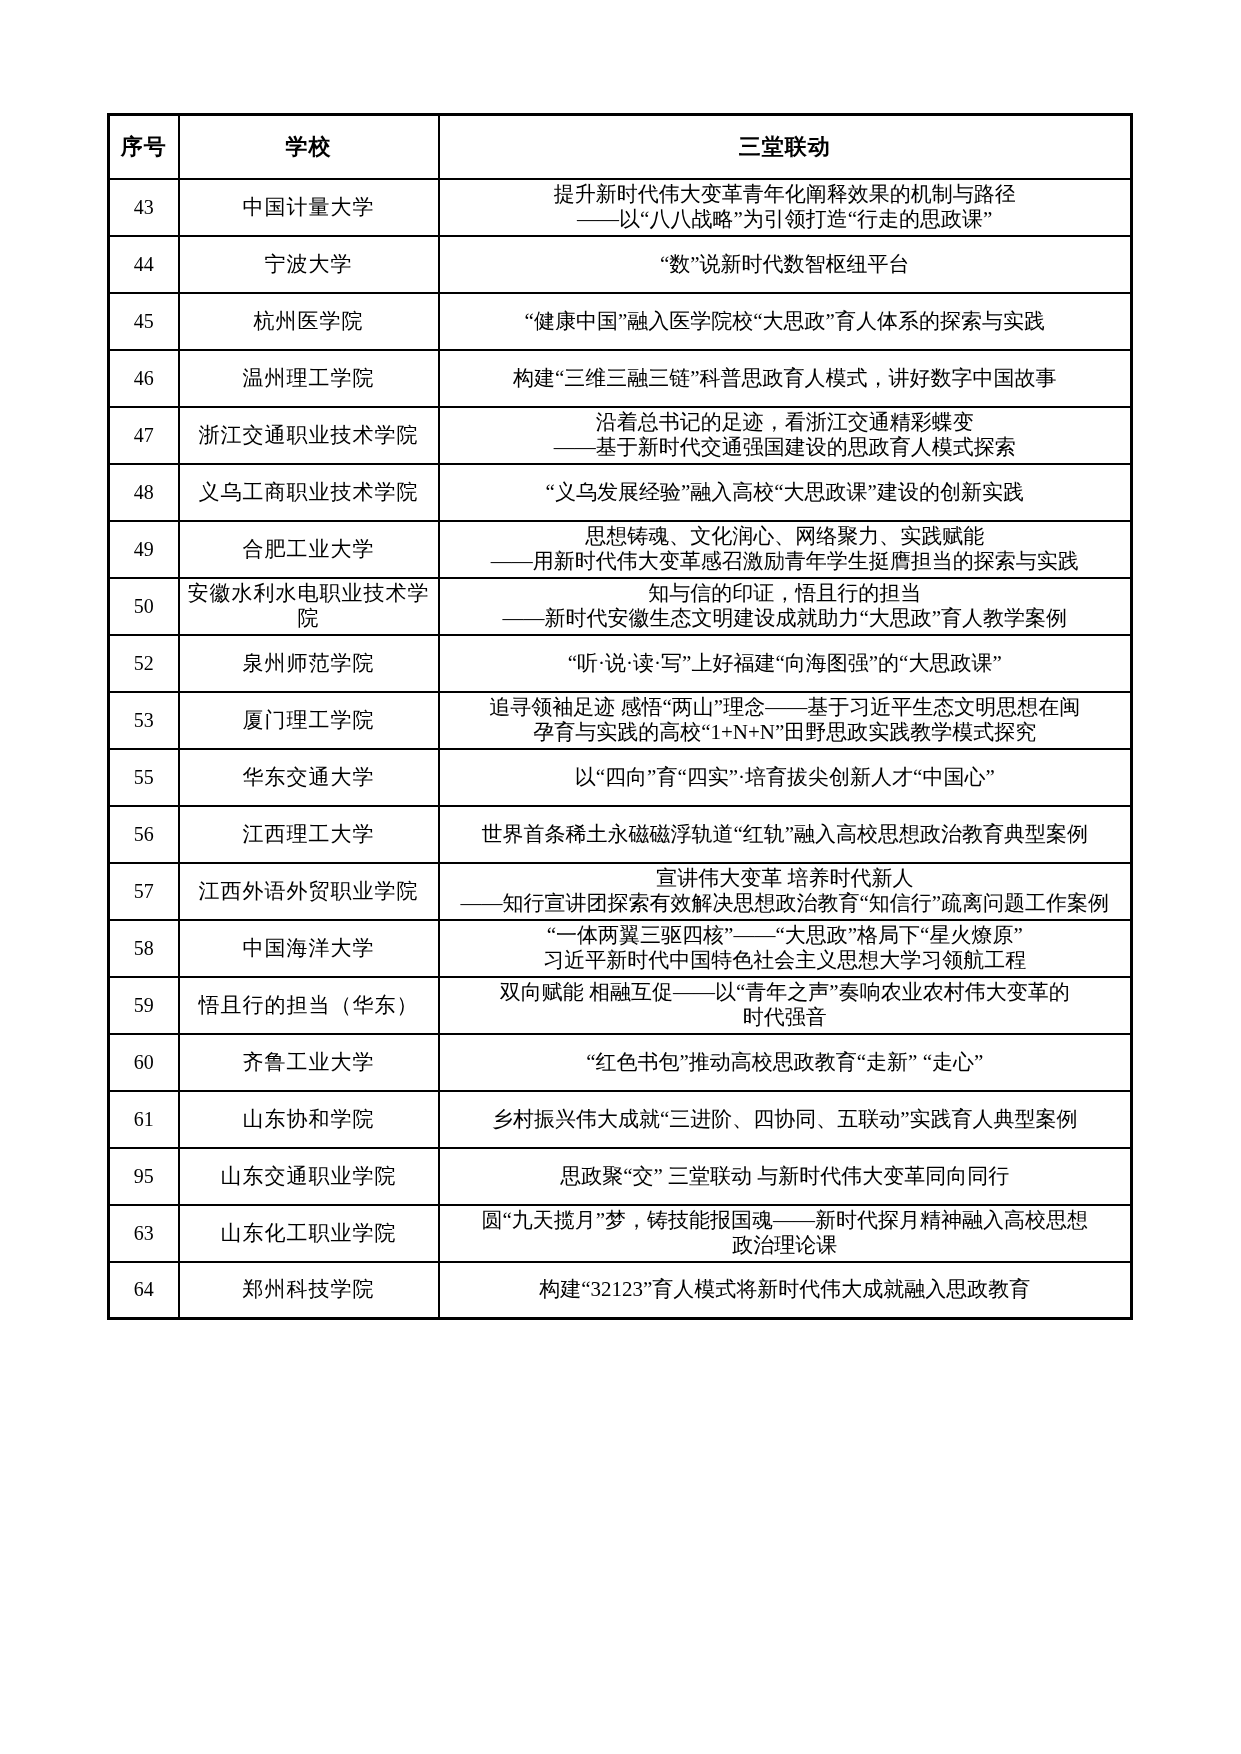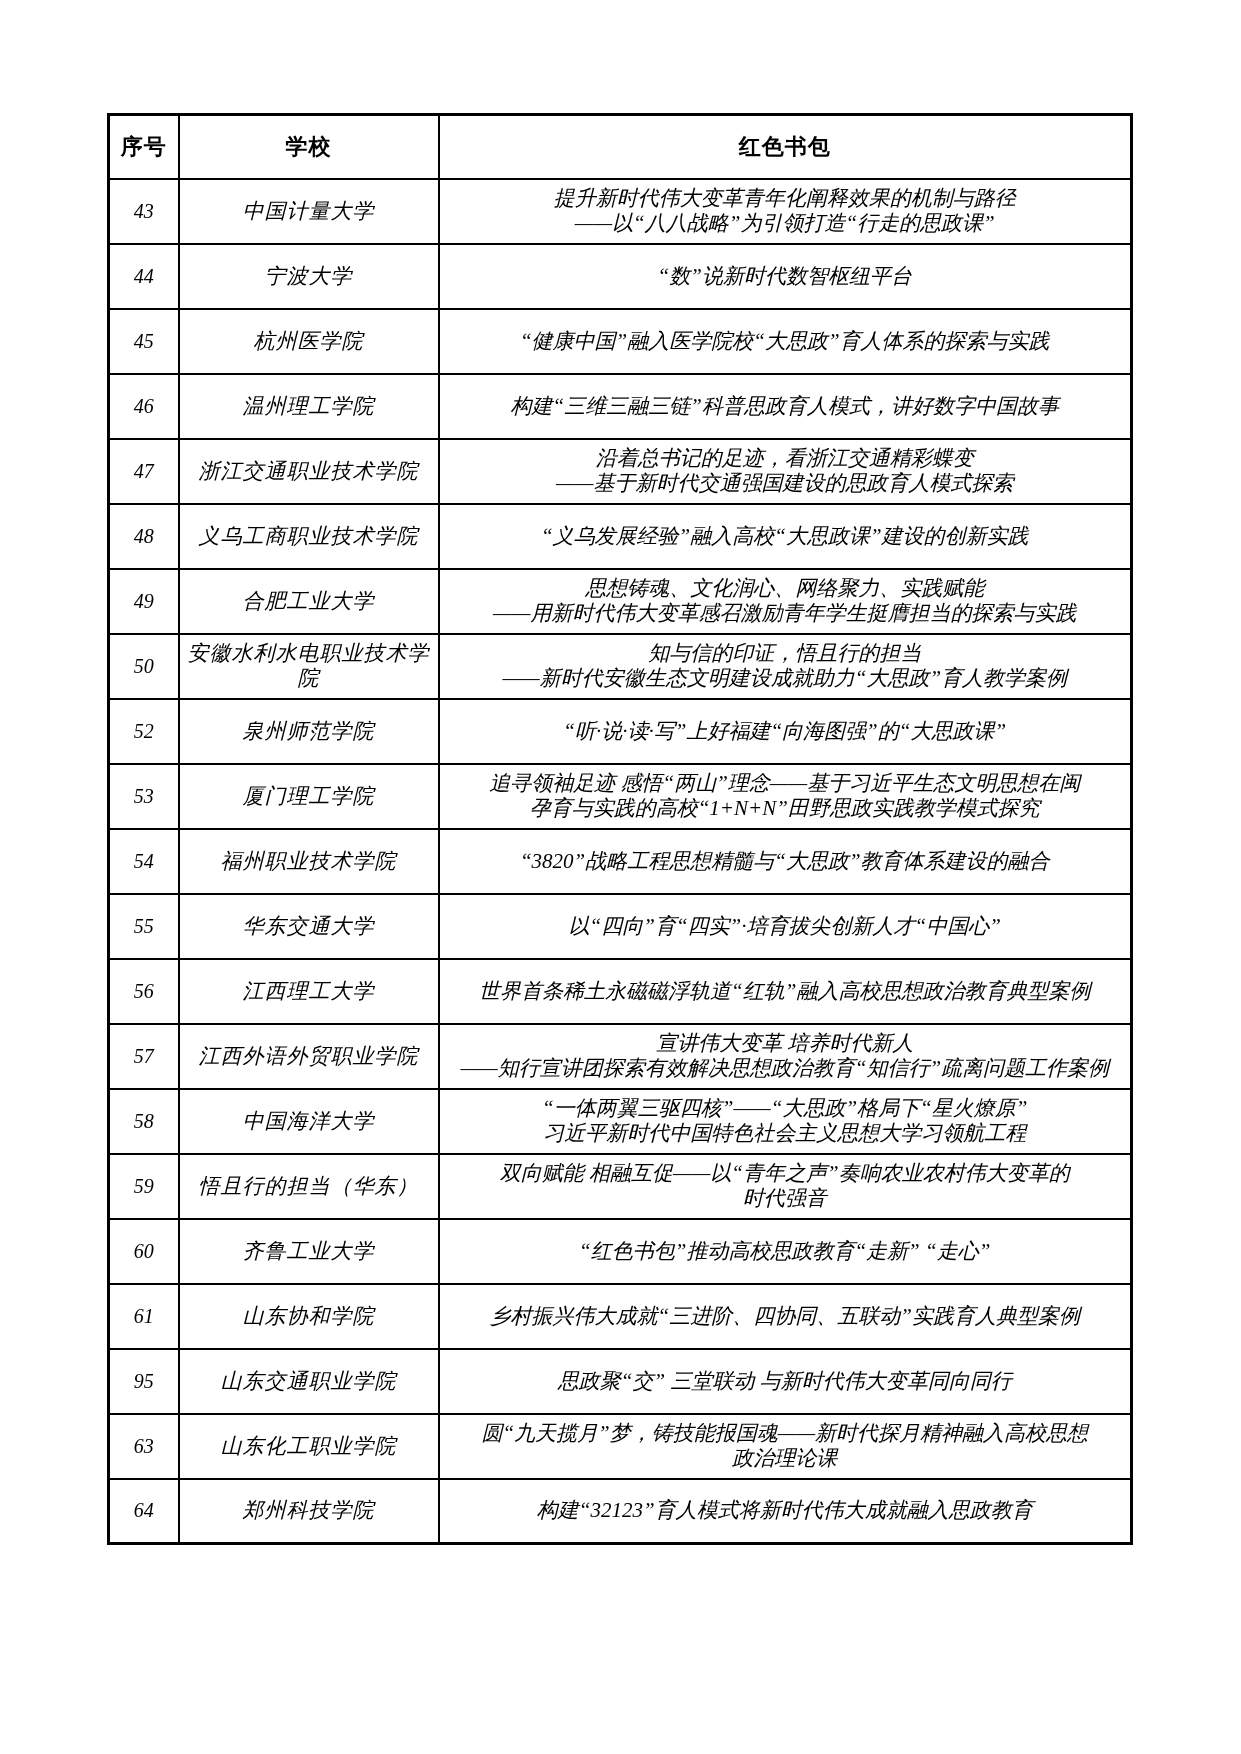--- a/index.html
+++ b/index.html
@@ -30,22 +30,21 @@
     vertical-align: middle;
     padding: 2px 8px;
     color: #000000;
     box-sizing: border-box;
     overflow: hidden;
   }
   thead tr {
     height: 64px;
   }
   tbody tr {
-    height: 65px;
-    font-style: italic;
+    height: 57px;
   }
   th {
     font-family: "Liberation Sans", "DejaVu Sans", sans-serif;
     font-weight: 600;
     font-size: 22px;
     letter-spacing: 1px;
   }
   td {
     font-family: "Liberation Serif", "DejaVu Serif", serif;
     font-size: 21px;
@@ -69,21 +68,21 @@
   <table class="case-table">
     <colgroup>
       <col style="width:70px">
       <col style="width:260px">
       <col style="width:693px">
     </colgroup>
     <thead>
       <tr>
         <th>序号</th>
         <th>学校</th>
-        <th>红色书包</th>
+        <th>三堂联动</th>
       </tr>
     </thead>
     <tbody>
         <tr>
           <td class="col-no">43</td>
           <td class="col-school">中国计量大学</td>
           <td class="col-case">提升新时代伟大变革青年化阐释效果的机制与路径
 ——以“八八战略”为引领打造“行走的思政课”</td>
         </tr>
         <tr>
@@ -127,25 +126,20 @@
         <tr>
           <td class="col-no">52</td>
           <td class="col-school">泉州师范学院</td>
           <td class="col-case">“听·说·读·写”上好福建“向海图强”的“大思政课”</td>
         </tr>
         <tr>
           <td class="col-no">53</td>
           <td class="col-school">厦门理工学院</td>
           <td class="col-case">追寻领袖足迹 感悟“两山”理念——基于习近平生态文明思想在闽
 孕育与实践的高校“1+N+N”田野思政实践教学模式探究</td>
-        </tr>
-        <tr>
-          <td class="col-no">54</td>
-          <td class="col-school">福州职业技术学院</td>
-          <td class="col-case">“3820”战略工程思想精髓与“大思政”教育体系建设的融合</td>
         </tr>
         <tr>
           <td class="col-no">55</td>
           <td class="col-school">华东交通大学</td>
           <td class="col-case">以“四向”育“四实”·培育拔尖创新人才“中国心”</td>
         </tr>
         <tr>
           <td class="col-no">56</td>
           <td class="col-school">江西理工大学</td>
           <td class="col-case">世界首条稀土永磁磁浮轨道“红轨”融入高校思想政治教育典型案例</td>

